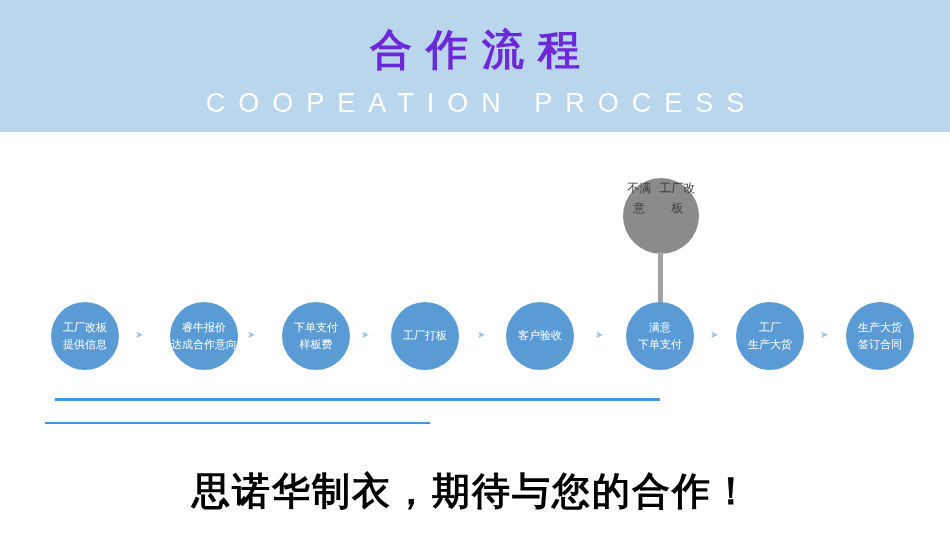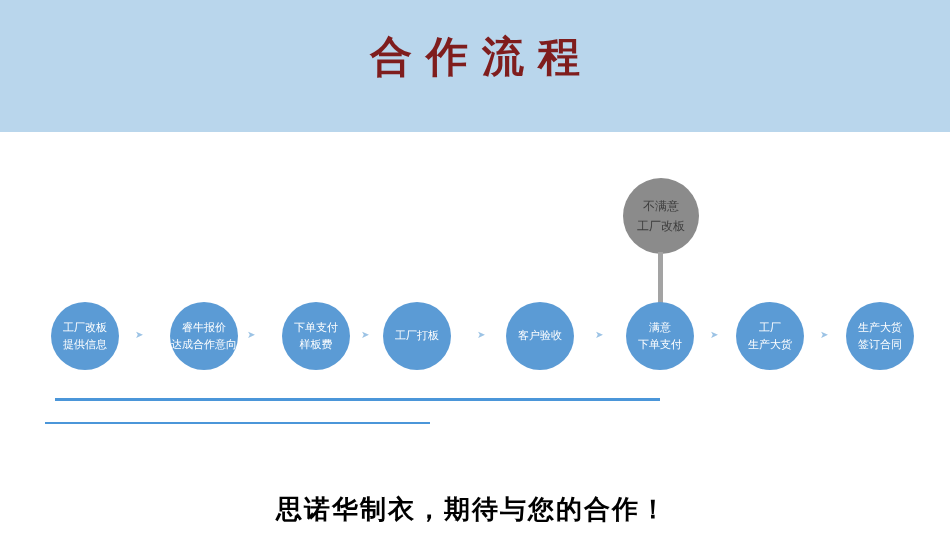--- a/index.html
+++ b/index.html
@@ -2,54 +2,55 @@
 <html><head>
 <meta charset="utf-8">
 <style>
   * { margin:0; padding:0; box-sizing:border-box; }
   html,body { width:950px; height:557px; }
   body { font-family:"Liberation Sans","DejaVu Sans",sans-serif; background:#ffffff; }
   .page { position:relative; width:950px; height:557px; background:#ffffff; overflow:hidden; }
 
   
   .banner { position:absolute; top:0; left:0; width:950px; height:132px; background:#b9d6ec; text-align:center; }
-  .banner-title { padding-top:29px; font-size:42px; font-weight:bold; color:#7f1d1d; letter-spacing:14px; text-indent:14px; }
+  .banner-title { padding-top:22px; font-size:42px; font-weight:bold; color:#6d28d9; letter-spacing:14px; text-indent:14px; }
   .banner-subtitle { margin-top:10px; font-size:27px; font-weight:400; color:#ffffff; letter-spacing:13px; text-indent:13px; }
 
   
   .step { position:absolute; top:302px; width:68px; height:68px; border-radius:50%;
           background:#5b9bd5; color:#ffffff; display:flex; flex-direction:column;
           align-items:center; justify-content:center; font-size:11px; line-height:1.55;
           text-align:center; overflow:hidden; }
   .step span { white-space:nowrap; }
 
   
   .reject { position:absolute; left:623px; top:178px; width:76px; height:76px; border-radius:50%;
-            background:#8b8b8b; color:#3d3d3d; display:flex; flex-direction:column;
-            align-items:center; justify-content:center; font-size:12px; line-height:1.7; text-align:center; }
+            background:#8b8b8b; color:#3d3d3d; display:flex; flex-direction:row;
+            align-items:flex-start; justify-content:center; font-size:12px; line-height:1.7; text-align:center; }
   .connector { position:absolute; left:658px; top:252px; width:5px; height:52px; background:#a3a3a3; }
 
   
   .arrow { position:absolute; top:329px; font-size:10px; color:#9cc3e5; }
 
   
   .hline-1 { position:absolute; left:55px; top:398px; width:605px; height:3px; background:#4b96d9; }
   .hline-2 { position:absolute; left:45px; top:422px; width:385px; height:2px; background:#4b96d9; }
 
   
-  .slogan { position:absolute; top:492px; left:0; width:944px; text-align:center;
-            font-size:26px; font-weight:bold; color:#000000; letter-spacing:2px; }
+  .slogan { position:absolute; top:466px; left:0; width:944px; text-align:center;
+            font-size:38px; font-weight:bold; color:#000000; letter-spacing:2px; }
 </style>
 </head>
 <body>
 
 <div class="page">
 
   <header class="banner">
     <div class="banner-title">合作流程</div>
+    <div class="banner-subtitle">COOPEATION PROCESS</div>
   </header>
 
   <section>
 
     <div class="reject">
       <span>不满意</span>
       <span>工厂改板</span>
     </div>
     <div class="connector"></div>
 
@@ -58,21 +59,21 @@
       <span>提供信息</span>
     </div>
     <div class="step" style="left:170px">
       <span>睿牛报价</span>
       <span>达成合作意向</span>
     </div>
     <div class="step" style="left:282px">
       <span>下单支付</span>
       <span>样板费</span>
     </div>
-    <div class="step" style="left:383px">
+    <div class="step" style="left:391px">
       <span>工厂打板</span>
       <span></span>
     </div>
     <div class="step" style="left:506px">
       <span>客户验收</span>
       <span></span>
     </div>
     <div class="step" style="left:626px">
       <span>满意</span>
       <span>下单支付</span>

